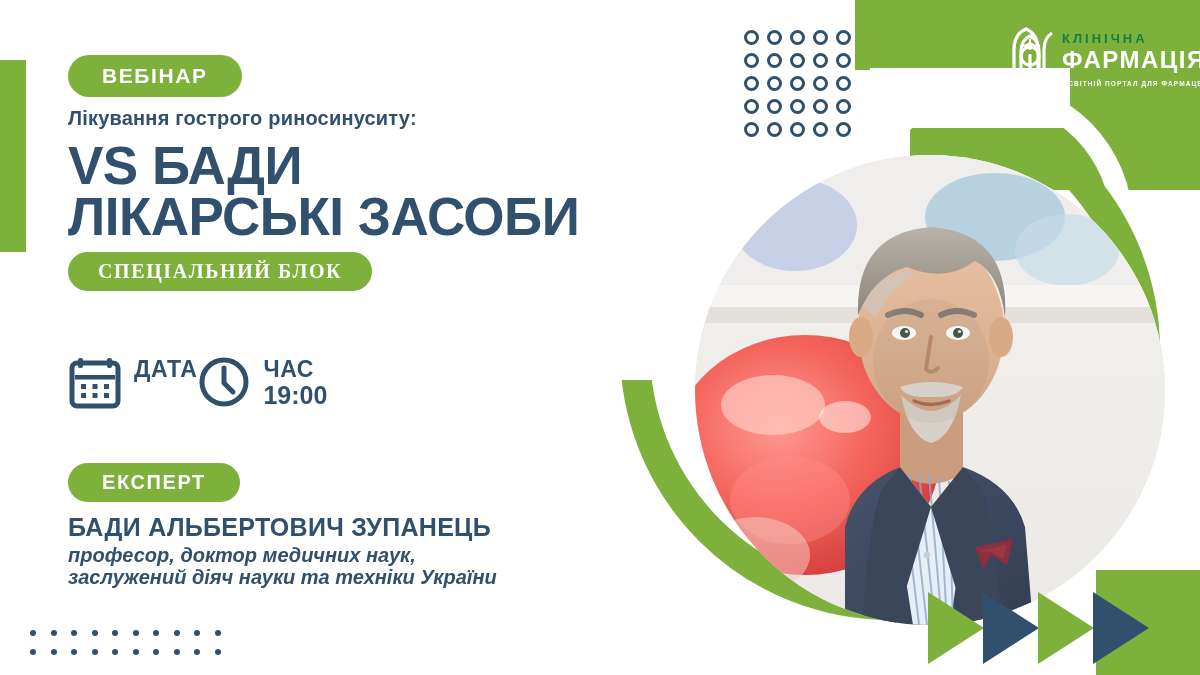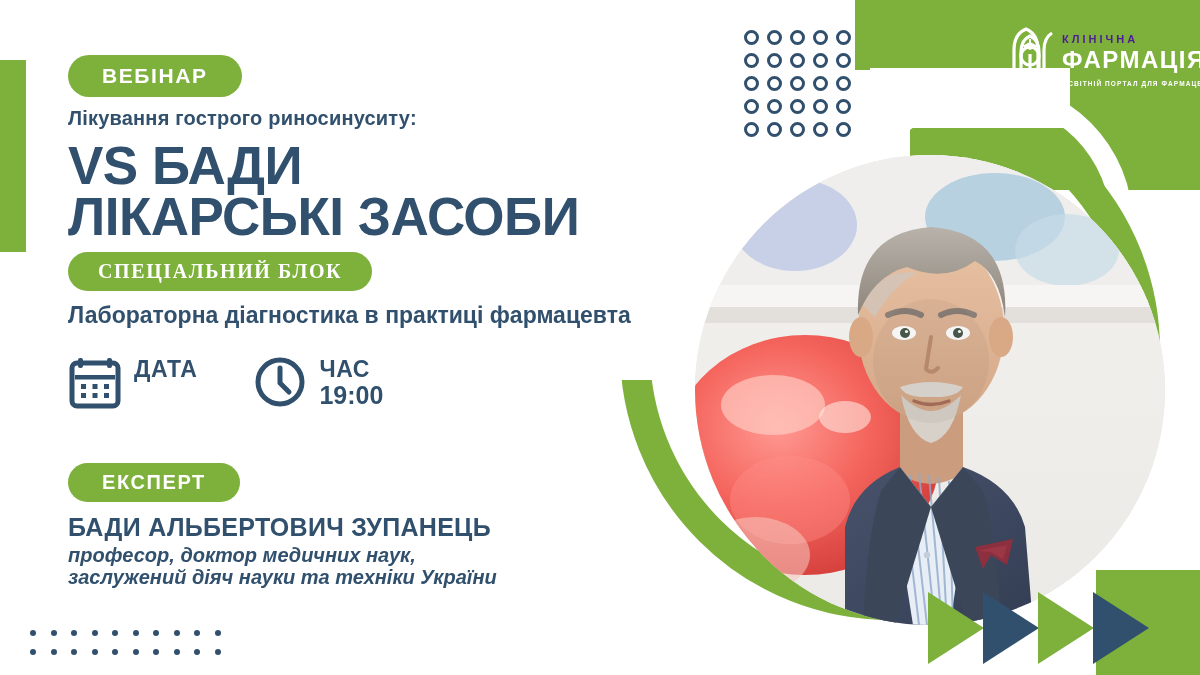--- a/index.html
+++ b/index.html
@@ -60,40 +60,40 @@
   .kicker{ position:absolute; left:0; top:107px; color:var(--navy);
            font-size:20px; font-weight:bold; letter-spacing:0.2px; }
 
   .headline{ position:absolute; left:0; top:140px; color:var(--navy);
              font-size:53px; font-weight:bold; line-height:0.97; letter-spacing:-0.5px; }
 
   .subtitle{ position:absolute; left:0; top:302px; color:var(--navy);
              font-size:23px; font-weight:bold; }
 
   
-  .meta{ position:absolute; left:0; top:355px; display:flex; gap:56px; align-items:flex-start; }
+  .meta{ position:absolute; left:0; top:355px; display:flex; align-items:flex-start; }
   .meta-item{ display:flex; align-items:flex-start; gap:12px; }
   .meta-icon{ width:54px; height:54px; flex:0 0 54px; }
   .meta-icon svg{ display:block; width:100%; height:100%; }
   .meta-txt{ color:var(--navy); line-height:1.08; padding-top:2px; }
   .meta-label{ font-size:23px; font-weight:bold; letter-spacing:0.6px; }
   .meta-value{ font-size:25px; font-weight:bold; }
 
   .expert-name{ position:absolute; left:0; top:513px; color:var(--navy);
                 font-size:25px; font-weight:bold; letter-spacing:0.3px; }
   .expert-role{ position:absolute; left:0; top:544px; color:var(--navy);
                 font-size:20px; font-style:italic; font-weight:bold; line-height:1.12; }
 
   
   .logo{ position:absolute; left:1006px; top:24px; width:172px; height:72px;
          display:flex; align-items:flex-start; gap:6px; }
   .logo-mark{ width:50px; height:62px; flex:0 0 50px; }
   .logo-mark svg{ display:block; width:100%; height:100%; }
   .logo-text{ padding-top:5px; }
-  .logo-l1{ color:#4c1d95; font-size:11px; font-weight:bold; letter-spacing:3px; line-height:1; }
+  .logo-l1{ color:#15803d; font-size:13px; font-weight:bold; letter-spacing:3px; line-height:1; }
   .logo-l2{ color:#fff; font-size:24px; font-weight:bold; letter-spacing:1.5px; line-height:1.05; margin-top:1px; }
   .logo-l3{ color:#fff; font-size:6.5px; font-weight:bold; letter-spacing:1.1px; line-height:1; margin-top:3px; white-space:nowrap; }
 
   :root{ --green:#7eb13c; --navy:#31506d; }
 </style>
 </head>
 <body>
 
 <div id="stage">
 
@@ -270,21 +270,20 @@
 
     <div class="kicker">Лікування гострого риносинуситу:</div>
 
     <div class="headline">
       <div>VS БАДИ</div>
       <div>ЛІКАРСЬКІ ЗАСОБИ</div>
     </div>
 
     <span class="pill pill-special">СПЕЦІАЛЬНИЙ БЛОК</span>
 
-    <div class="subtitle">Лабораторна діагностика в практиці фармацевта</div>
 
     <div class="meta">
 
       <div class="meta-item">
         <span class="meta-icon">
           <svg viewBox="0 0 54 54" aria-hidden="true">
             <rect x="10" y="3" width="5" height="10" rx="2" fill="#31506d"></rect>
             <rect x="39" y="3" width="5" height="10" rx="2" fill="#31506d"></rect>
             <rect x="4" y="8" width="46" height="43" rx="5" fill="none" stroke="#31506d" stroke-width="5"></rect>
             <rect x="7" y="20" width="40" height="4.5" fill="#31506d"></rect>

